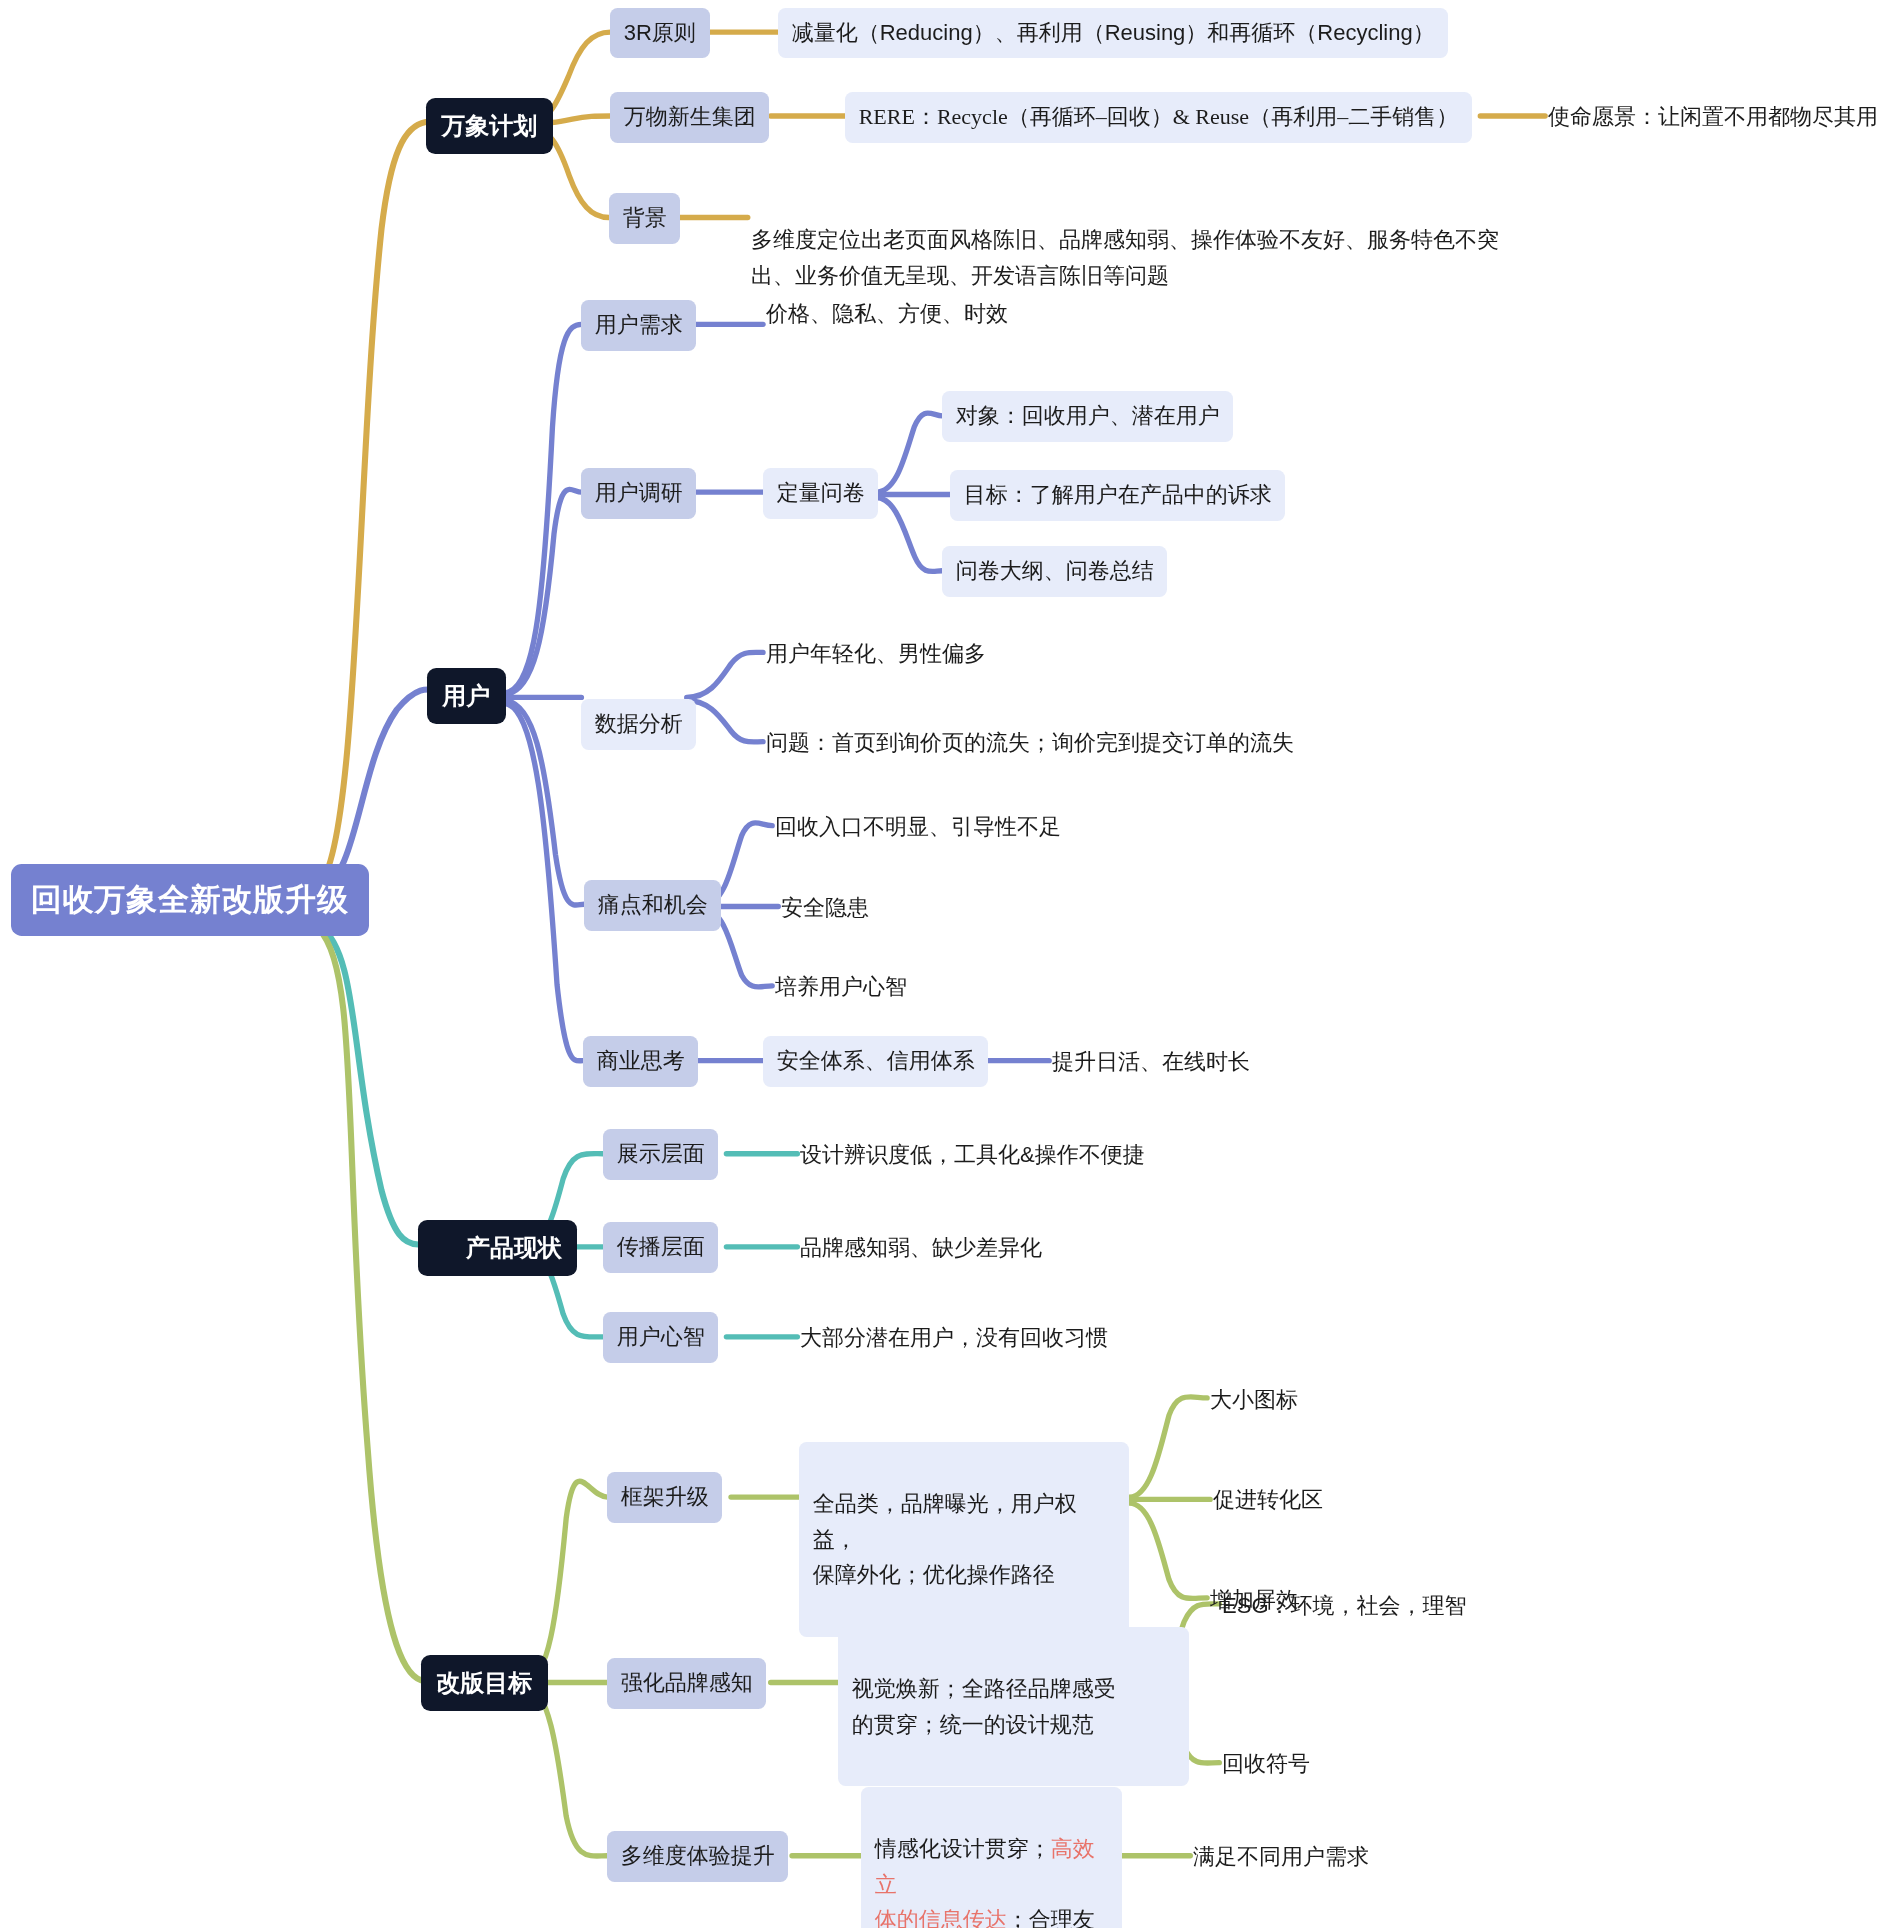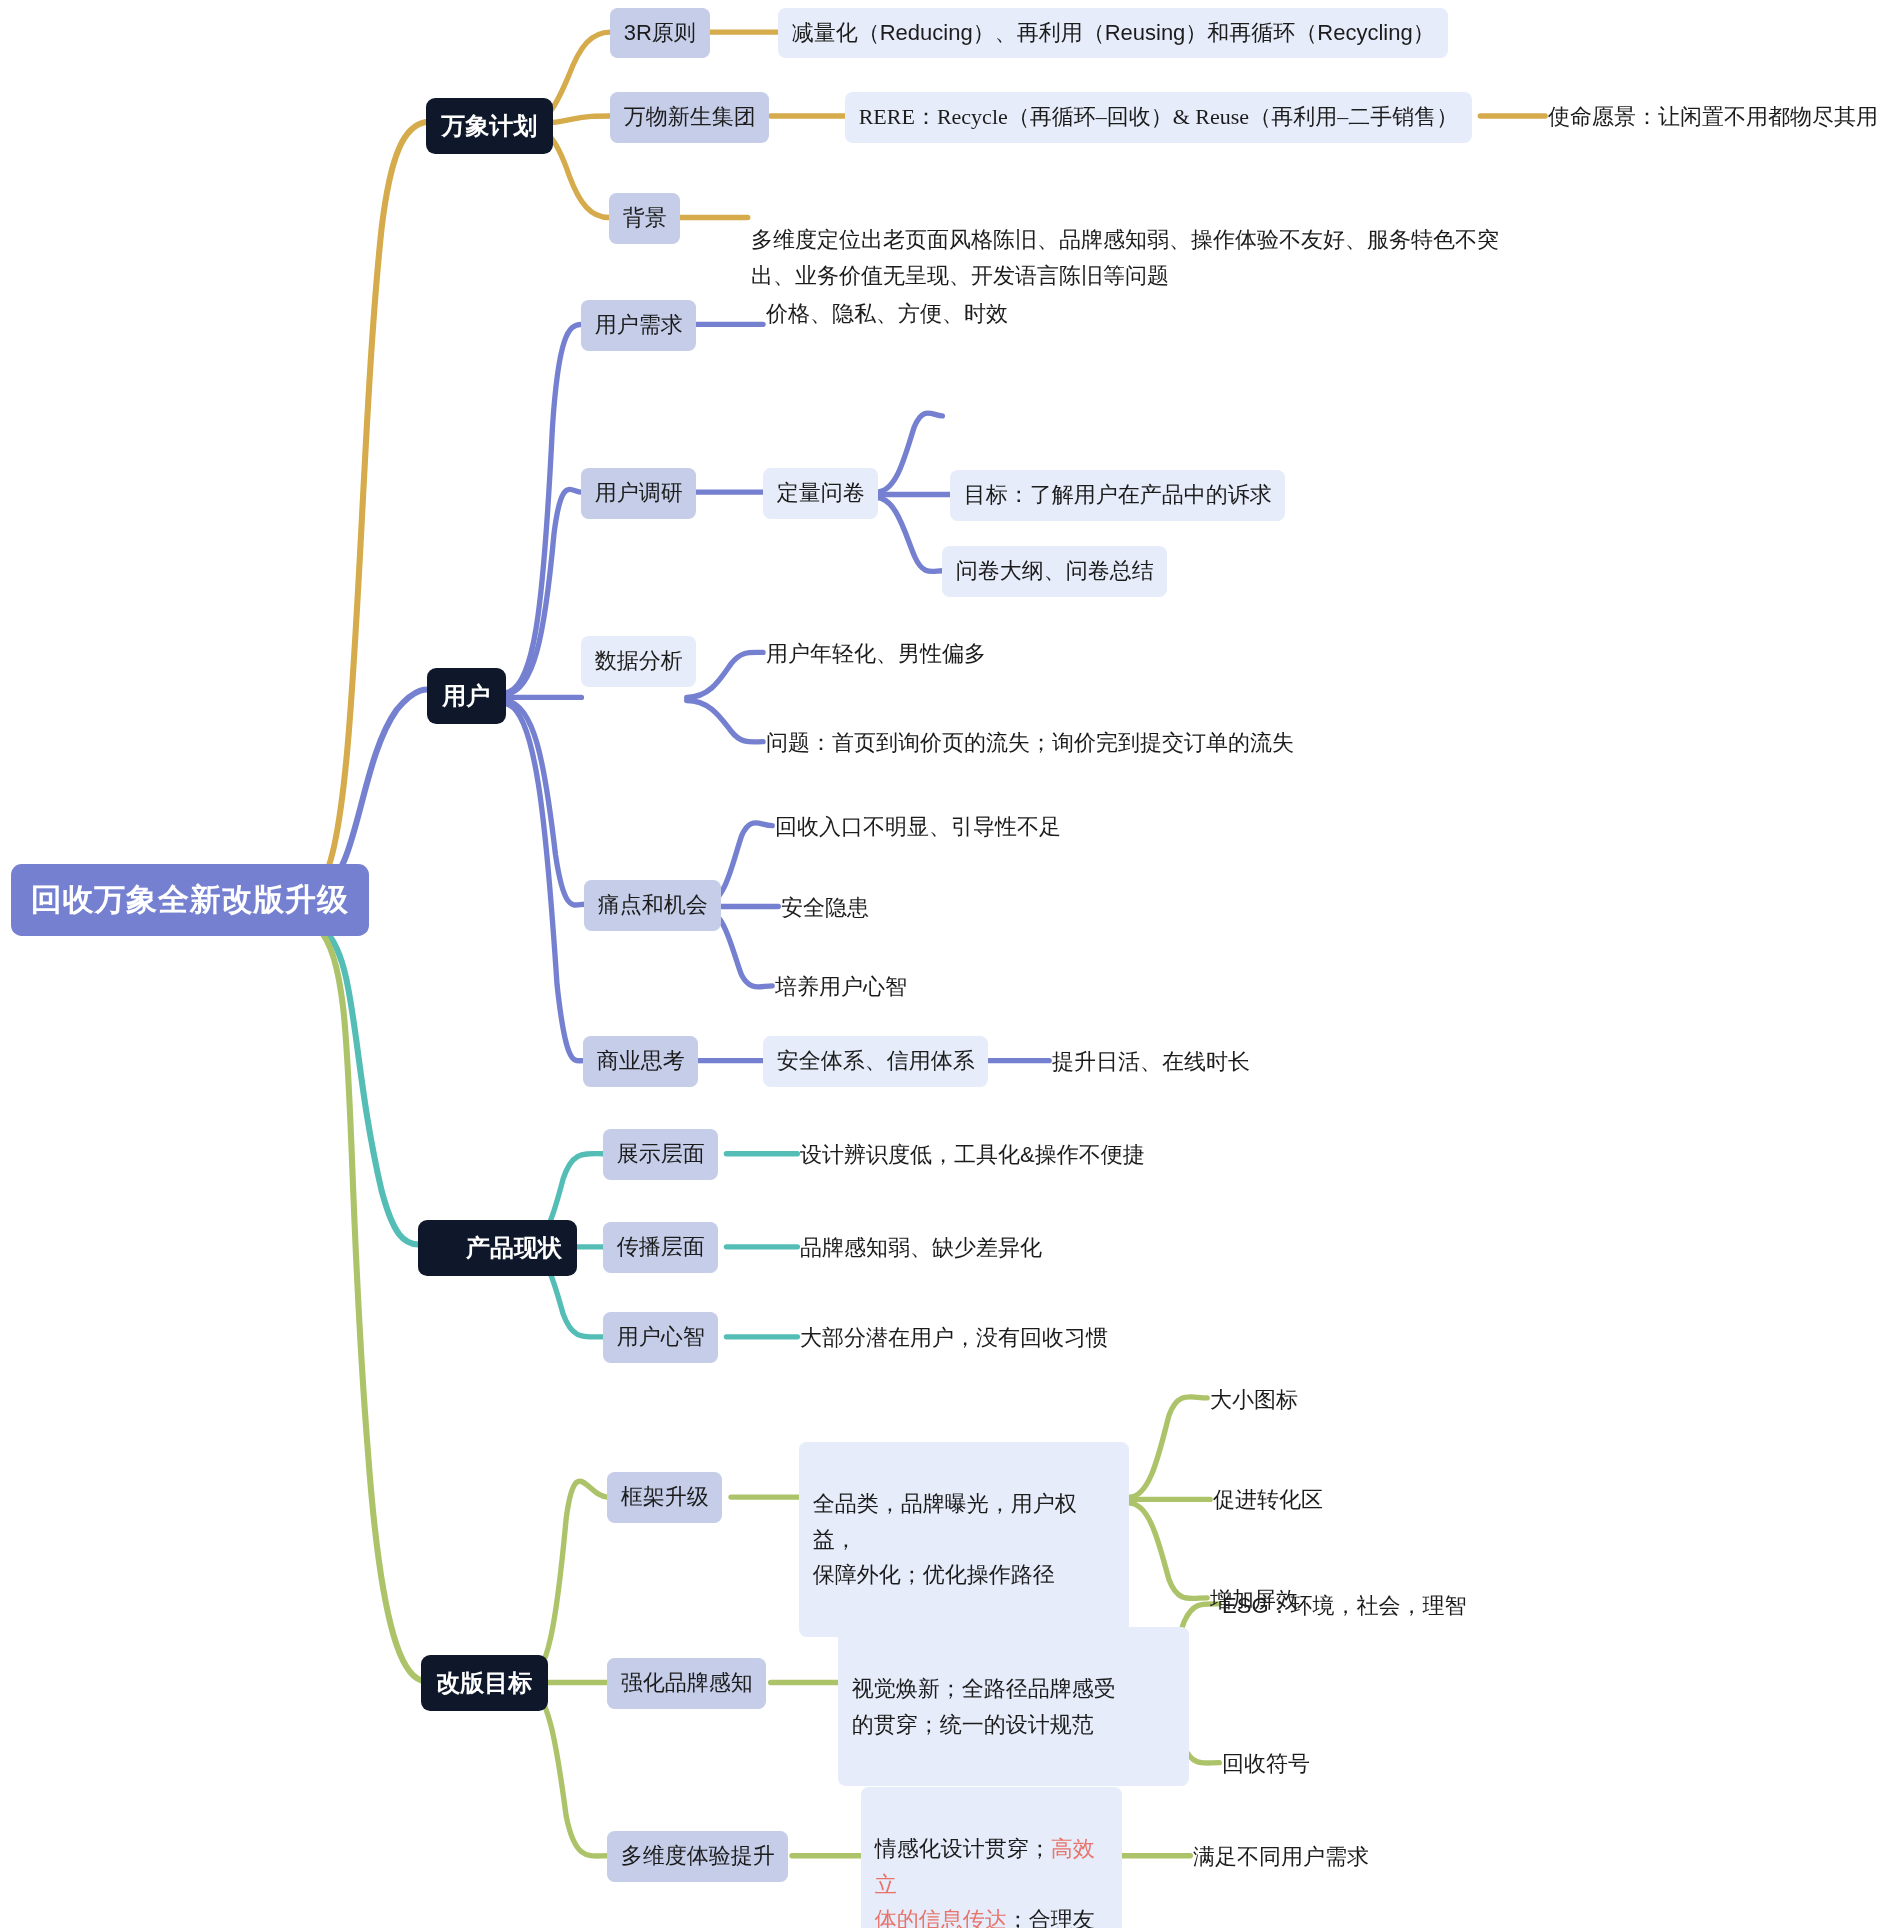--- a/index.html
+++ b/index.html
@@ -168,28 +168,31 @@
   <div class="node plain" style="left:763px;top:292px;font-family:Liberation Serif, serif;">
     <span class="txt">价格、隐私、方便、时效</span>
   </div>
 
   <div class="node l2" style="left:581px;top:468px;">
     <span class="txt">用户调研</span>
   </div>
   <div class="node l3" style="left:763px;top:468px;">
     <span class="txt">定量问卷</span>
   </div>
+  <div class="node l3" style="left:942px;top:391px;">
+    <span class="txt">对象：回收用户、潜在用户</span>
+  </div>
   <div class="node l3" style="left:950px;top:470px;">
     <span class="txt">目标：了解用户在产品中的诉求</span>
   </div>
   <div class="node l3" style="left:942px;top:546px;">
     <span class="txt">问卷大纲、问卷总结</span>
   </div>
 
-  <div class="node l3" style="left:581px;top:636px;">
+  <div class="node l3" style="left:581px;top:699px;">
     <span class="txt">数据分析</span>
   </div>
   <div class="node plain" style="left:763px;top:632px;">
     <span class="txt">用户年轻化、男性偏多</span>
   </div>
   <div class="node plain" style="left:763px;top:721px;">
     <span class="txt">问题：首页到询价页的流失；询价完到提交订单的流失</span>
   </div>
 
   <div class="node l2" style="left:584px;top:880px;">

